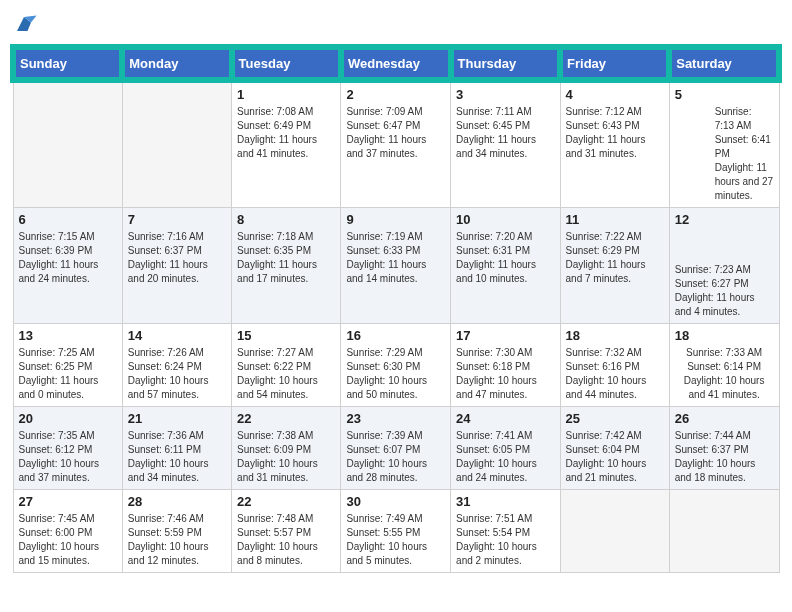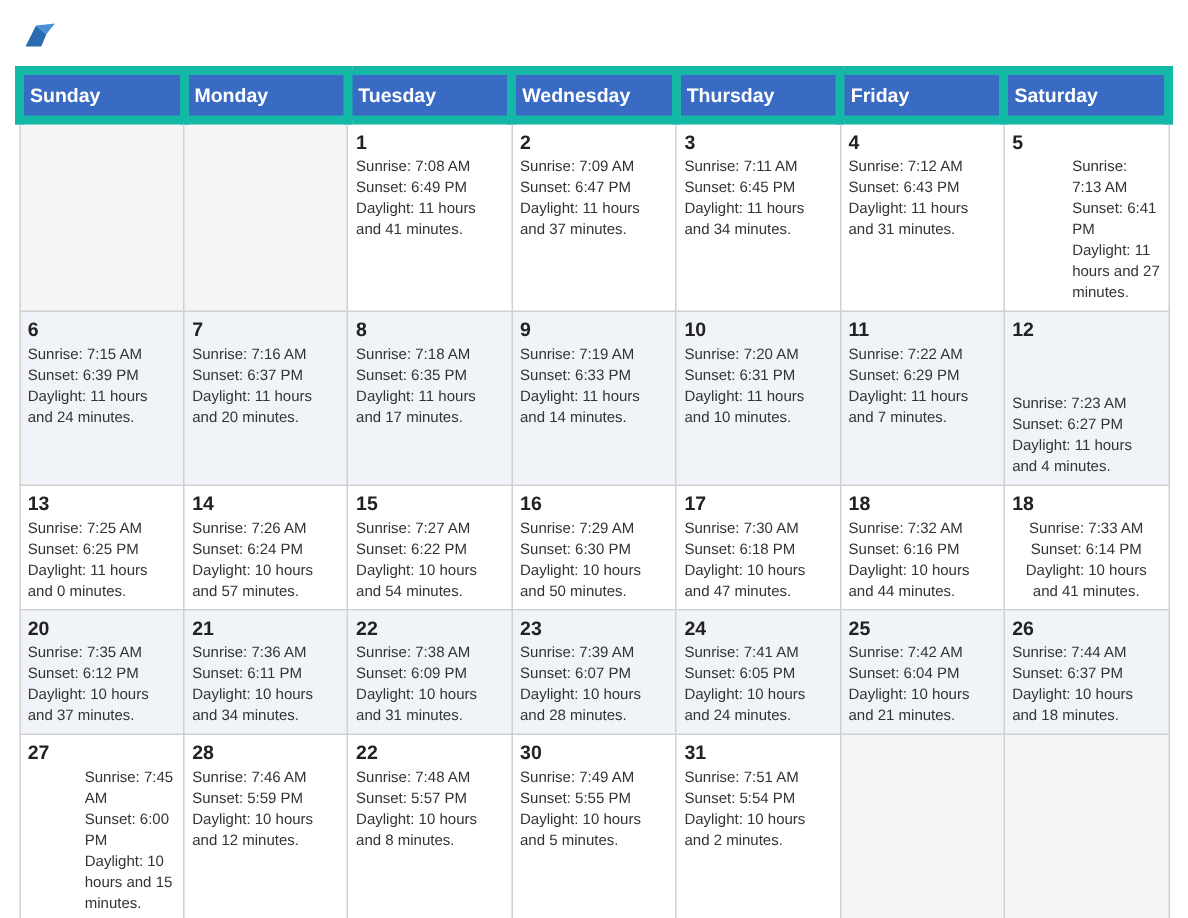--- a/index.html
+++ b/index.html
@@ -280,21 +280,21 @@
         <td>
           <div class="day-number">26</div>
           <div class="day-info" style="white-space: pre-line;">Sunrise: 7:44 AM
 Sunset: 6:37 PM
 Daylight: 10 hours and 18 minutes.</div>
         </td>
       </tr>
       <tr>
         <td>
           <div class="day-number">27</div>
-          <div class="day-info" style="white-space: pre-line; margin-left: 38px;">Sunrise: 7:45 AM
+          <div class="day-info" style="white-space: pre-line;">Sunrise: 7:45 AM
 Sunset: 6:00 PM
 Daylight: 10 hours and 15 minutes.</div>
         </td>
         <td>
           <div class="day-number">28</div>
           <div class="day-info" style="white-space: pre-line;">Sunrise: 7:46 AM
 Sunset: 5:59 PM
 Daylight: 10 hours and 12 minutes.</div>
         </td>
         <td>

